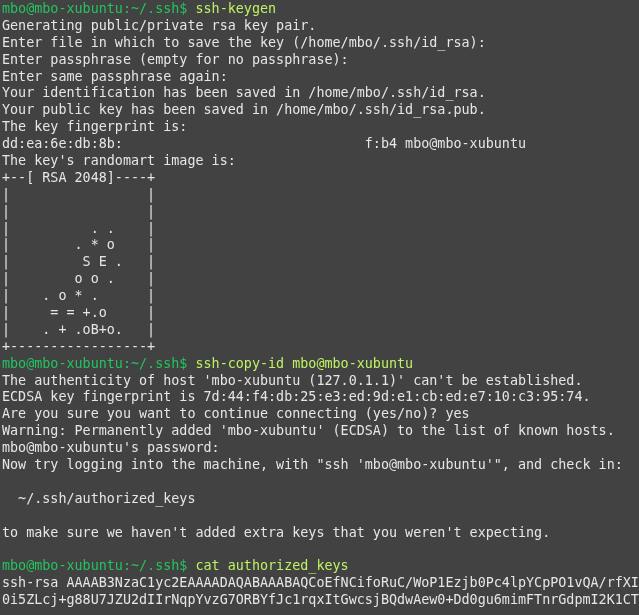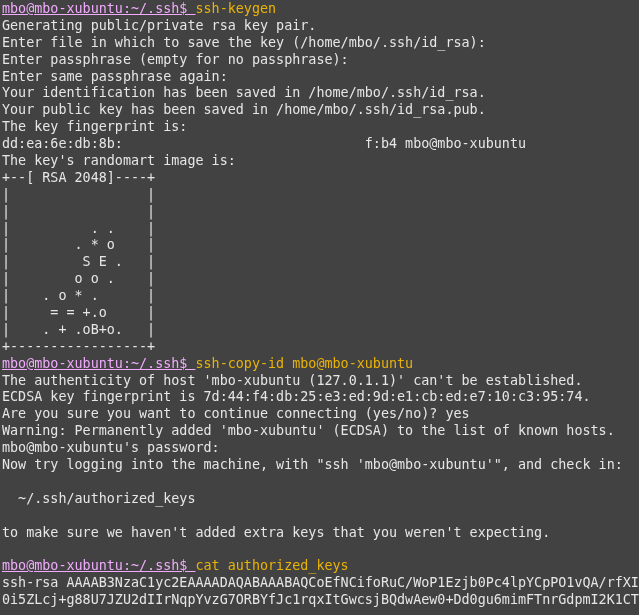--- a/index.html
+++ b/index.html
@@ -29,19 +29,19 @@
       box-sizing: border-box;
       overflow: hidden;
       white-space: pre;
     }
     .line {
       display: block;
       height: 16.9px;
       white-space: pre;
       overflow: visible;
     }
-    .prompt { color: #f0abfc; text-decoration: underline; }
-    .cmd { color: #eab308; }
+    .prompt { color: #22c55e; }
+    .cmd { color: #bef264; }
   </style>
 </head>
 <body>
 
 <div class="terminal" id="terminal" style="background: rgb(66, 66, 66); color: rgb(230, 230, 230);"><div class="line"><span class="prompt">mbo@mbo-xubuntu:~/.ssh$ </span><span class="cmd">ssh-keygen</span></div><div class="line"><span>Generating public/private rsa key pair.</span></div><div class="line"><span>Enter file in which to save the key (/home/mbo/.ssh/id_rsa):</span></div><div class="line"><span>Enter passphrase (empty for no passphrase):</span></div><div class="line"><span>Enter same passphrase again:</span></div><div class="line"><span>Your identification has been saved in /home/mbo/.ssh/id_rsa.</span></div><div class="line"><span>Your public key has been saved in /home/mbo/.ssh/id_rsa.pub.</span></div><div class="line"><span>The key fingerprint is:</span></div><div class="line"><span>dd:ea:6e:db:8b:                              f:b4 mbo@mbo-xubuntu</span></div><div class="line"><span>The key's randomart image is:</span></div><div class="line"><span>+--[ RSA 2048]----+</span></div><div class="line"><span>|                 |</span></div><div class="line"><span>|                 |</span></div><div class="line"><span>|          . .    |</span></div><div class="line"><span>|        . * o    |</span></div><div class="line"><span>|         S E .   |</span></div><div class="line"><span>|        o o .    |</span></div><div class="line"><span>|    . o * .      |</span></div><div class="line"><span>|     = = +.o     |</span></div><div class="line"><span>|    . + .oB+o.   |</span></div><div class="line"><span>+-----------------+</span></div><div class="line"><span class="prompt">mbo@mbo-xubuntu:~/.ssh$ </span><span class="cmd">ssh-copy-id mbo@mbo-xubuntu</span></div><div class="line"><span>The authenticity of host 'mbo-xubuntu (127.0.1.1)' can't be established.</span></div><div class="line"><span>ECDSA key fingerprint is 7d:44:f4:db:25:e3:ed:9d:e1:cb:ed:e7:10:c3:95:74.</span></div><div class="line"><span>Are you sure you want to continue connecting (yes/no)? yes</span></div><div class="line"><span>Warning: Permanently added 'mbo-xubuntu' (ECDSA) to the list of known hosts.</span></div><div class="line"><span>mbo@mbo-xubuntu's password:</span></div><div class="line"><span>Now try logging into the machine, with "ssh 'mbo@mbo-xubuntu'", and check in:</span></div><div class="line"><span></span></div><div class="line"><span>  ~/.ssh/authorized_keys</span></div><div class="line"><span></span></div><div class="line"><span>to make sure we haven't added extra keys that you weren't expecting.</span></div><div class="line"><span></span></div><div class="line"><span class="prompt">mbo@mbo-xubuntu:~/.ssh$ </span><span class="cmd">cat authorized_keys</span></div><div class="line"><span>ssh-rsa AAAAB3NzaC1yc2EAAAADAQABAAABAQCoEfNCifoRuC/WoP1Ezjb0Pc4lpYCpPO1vQA/rfXId</span></div><div class="line"><span>0i5ZLcj+g88U7JZU2dIIrNqpYvzG7ORBYfJc1rqxItGwcsjBQdwAew0+Dd0gu6mimFTnrGdpmI2K1CTY</span></div></div>
 
 </body></html>

